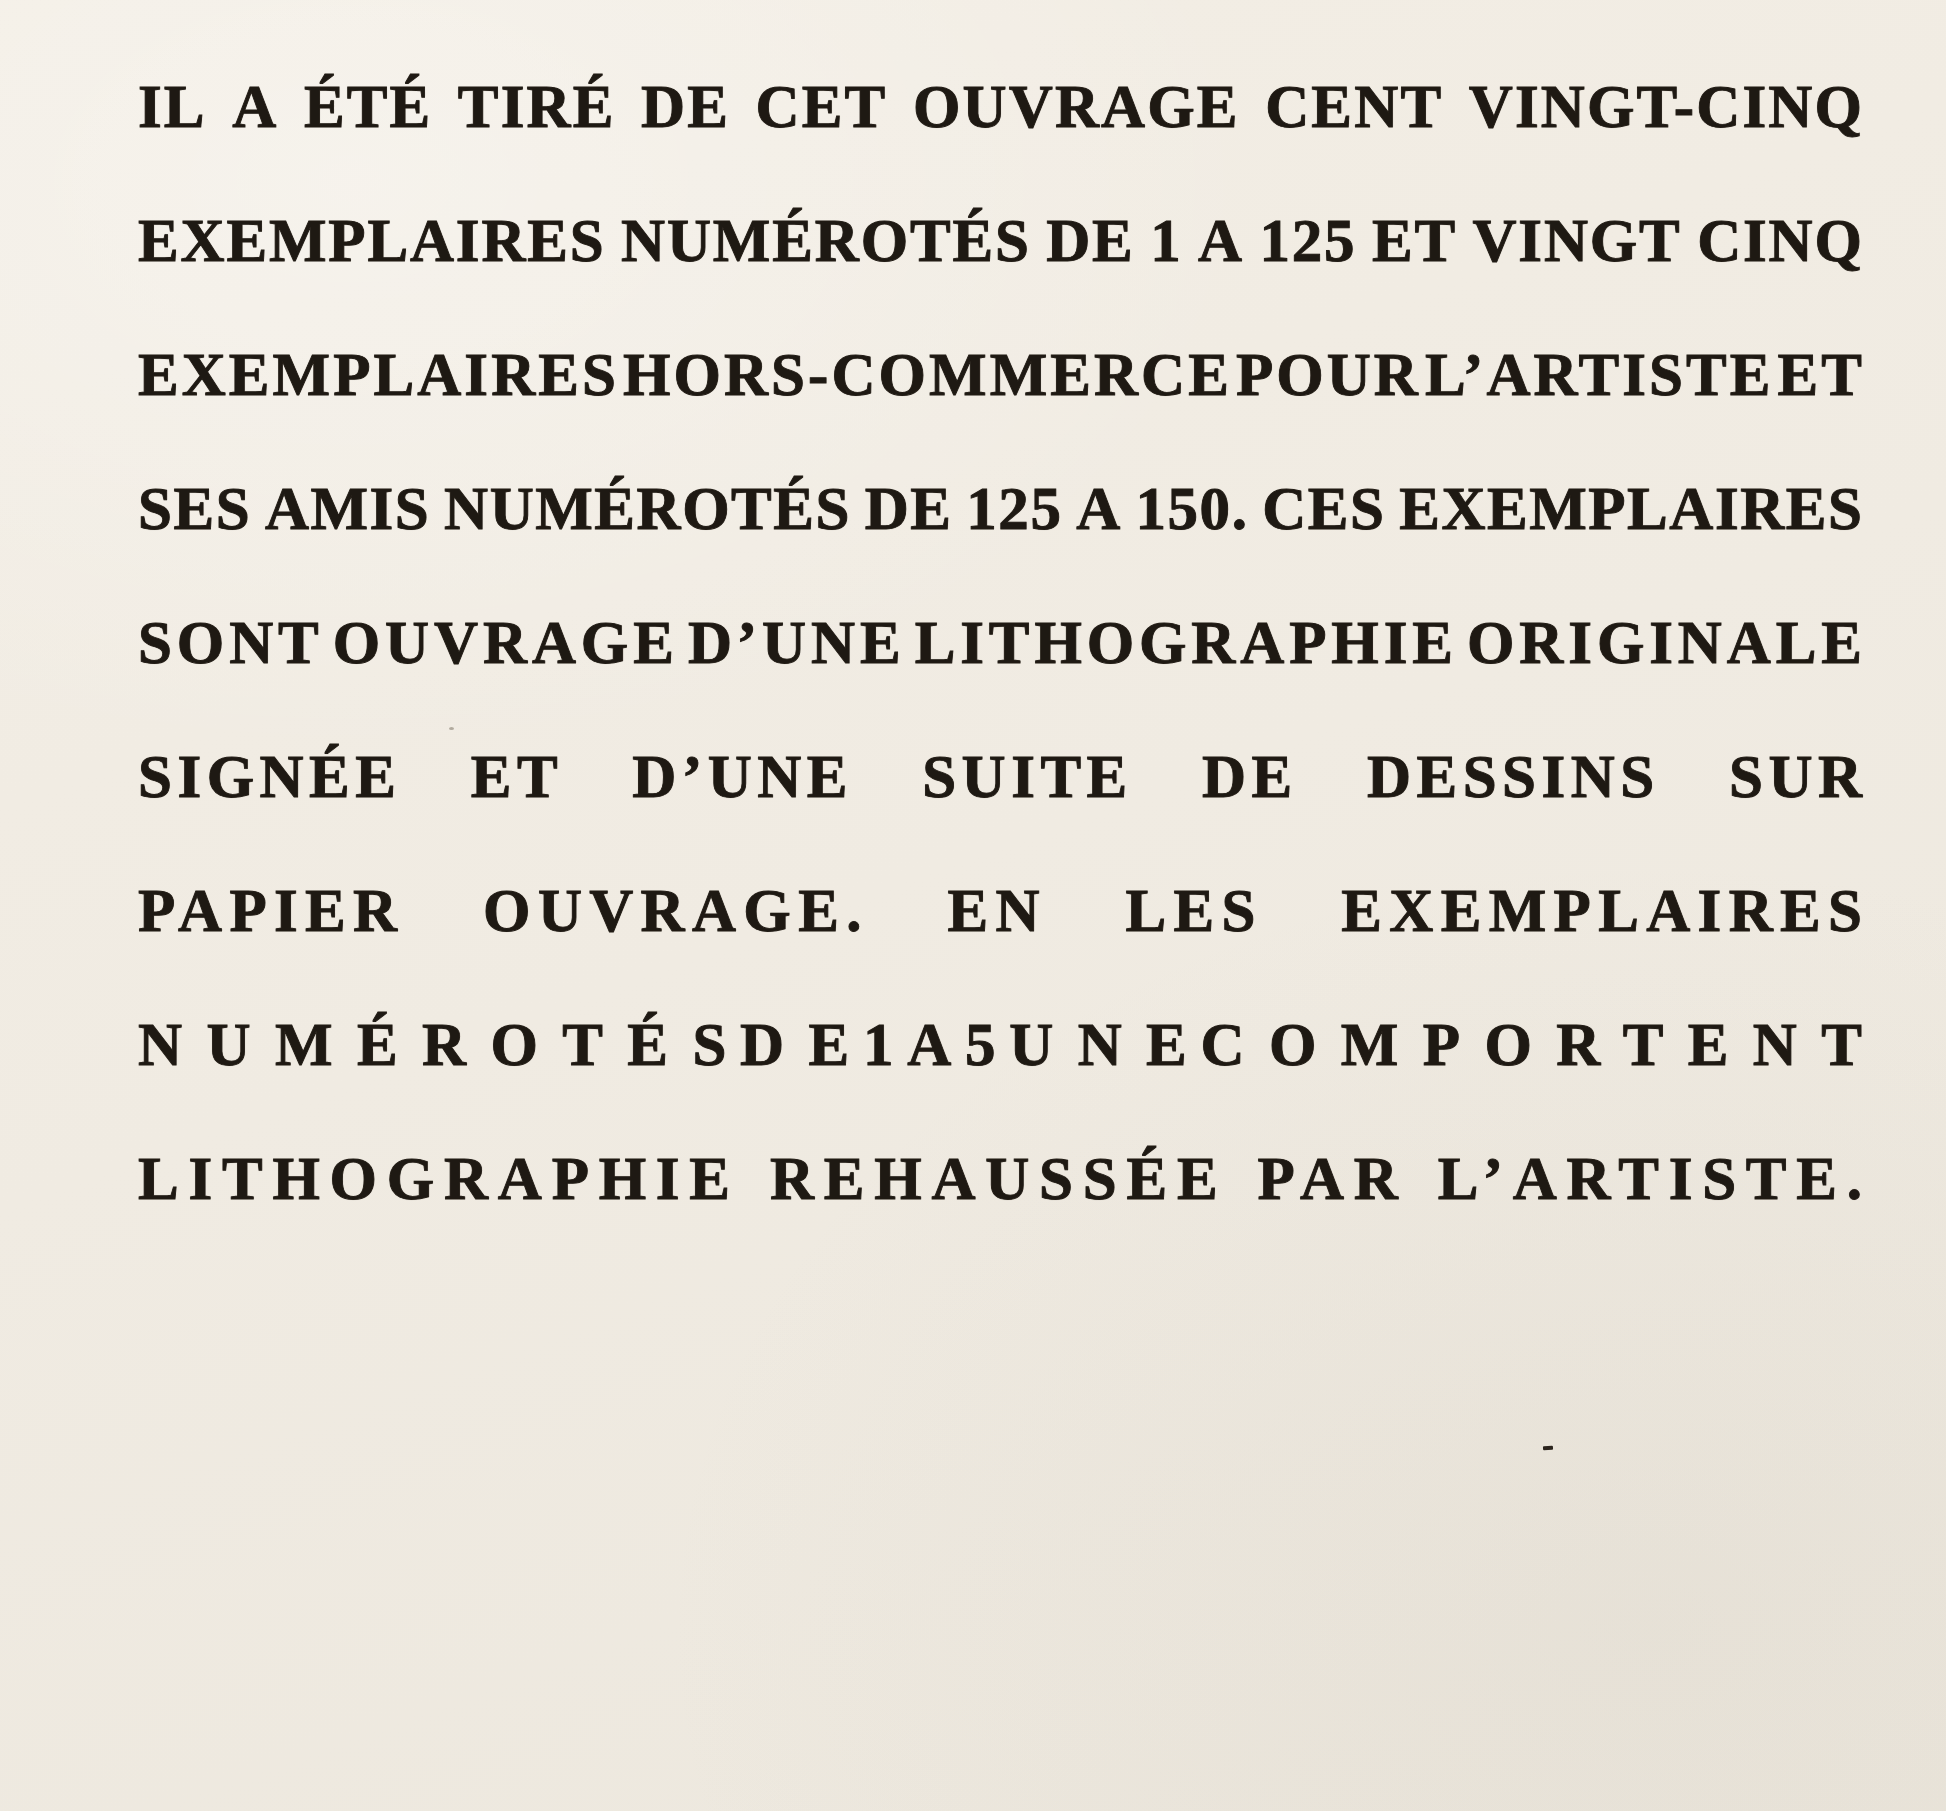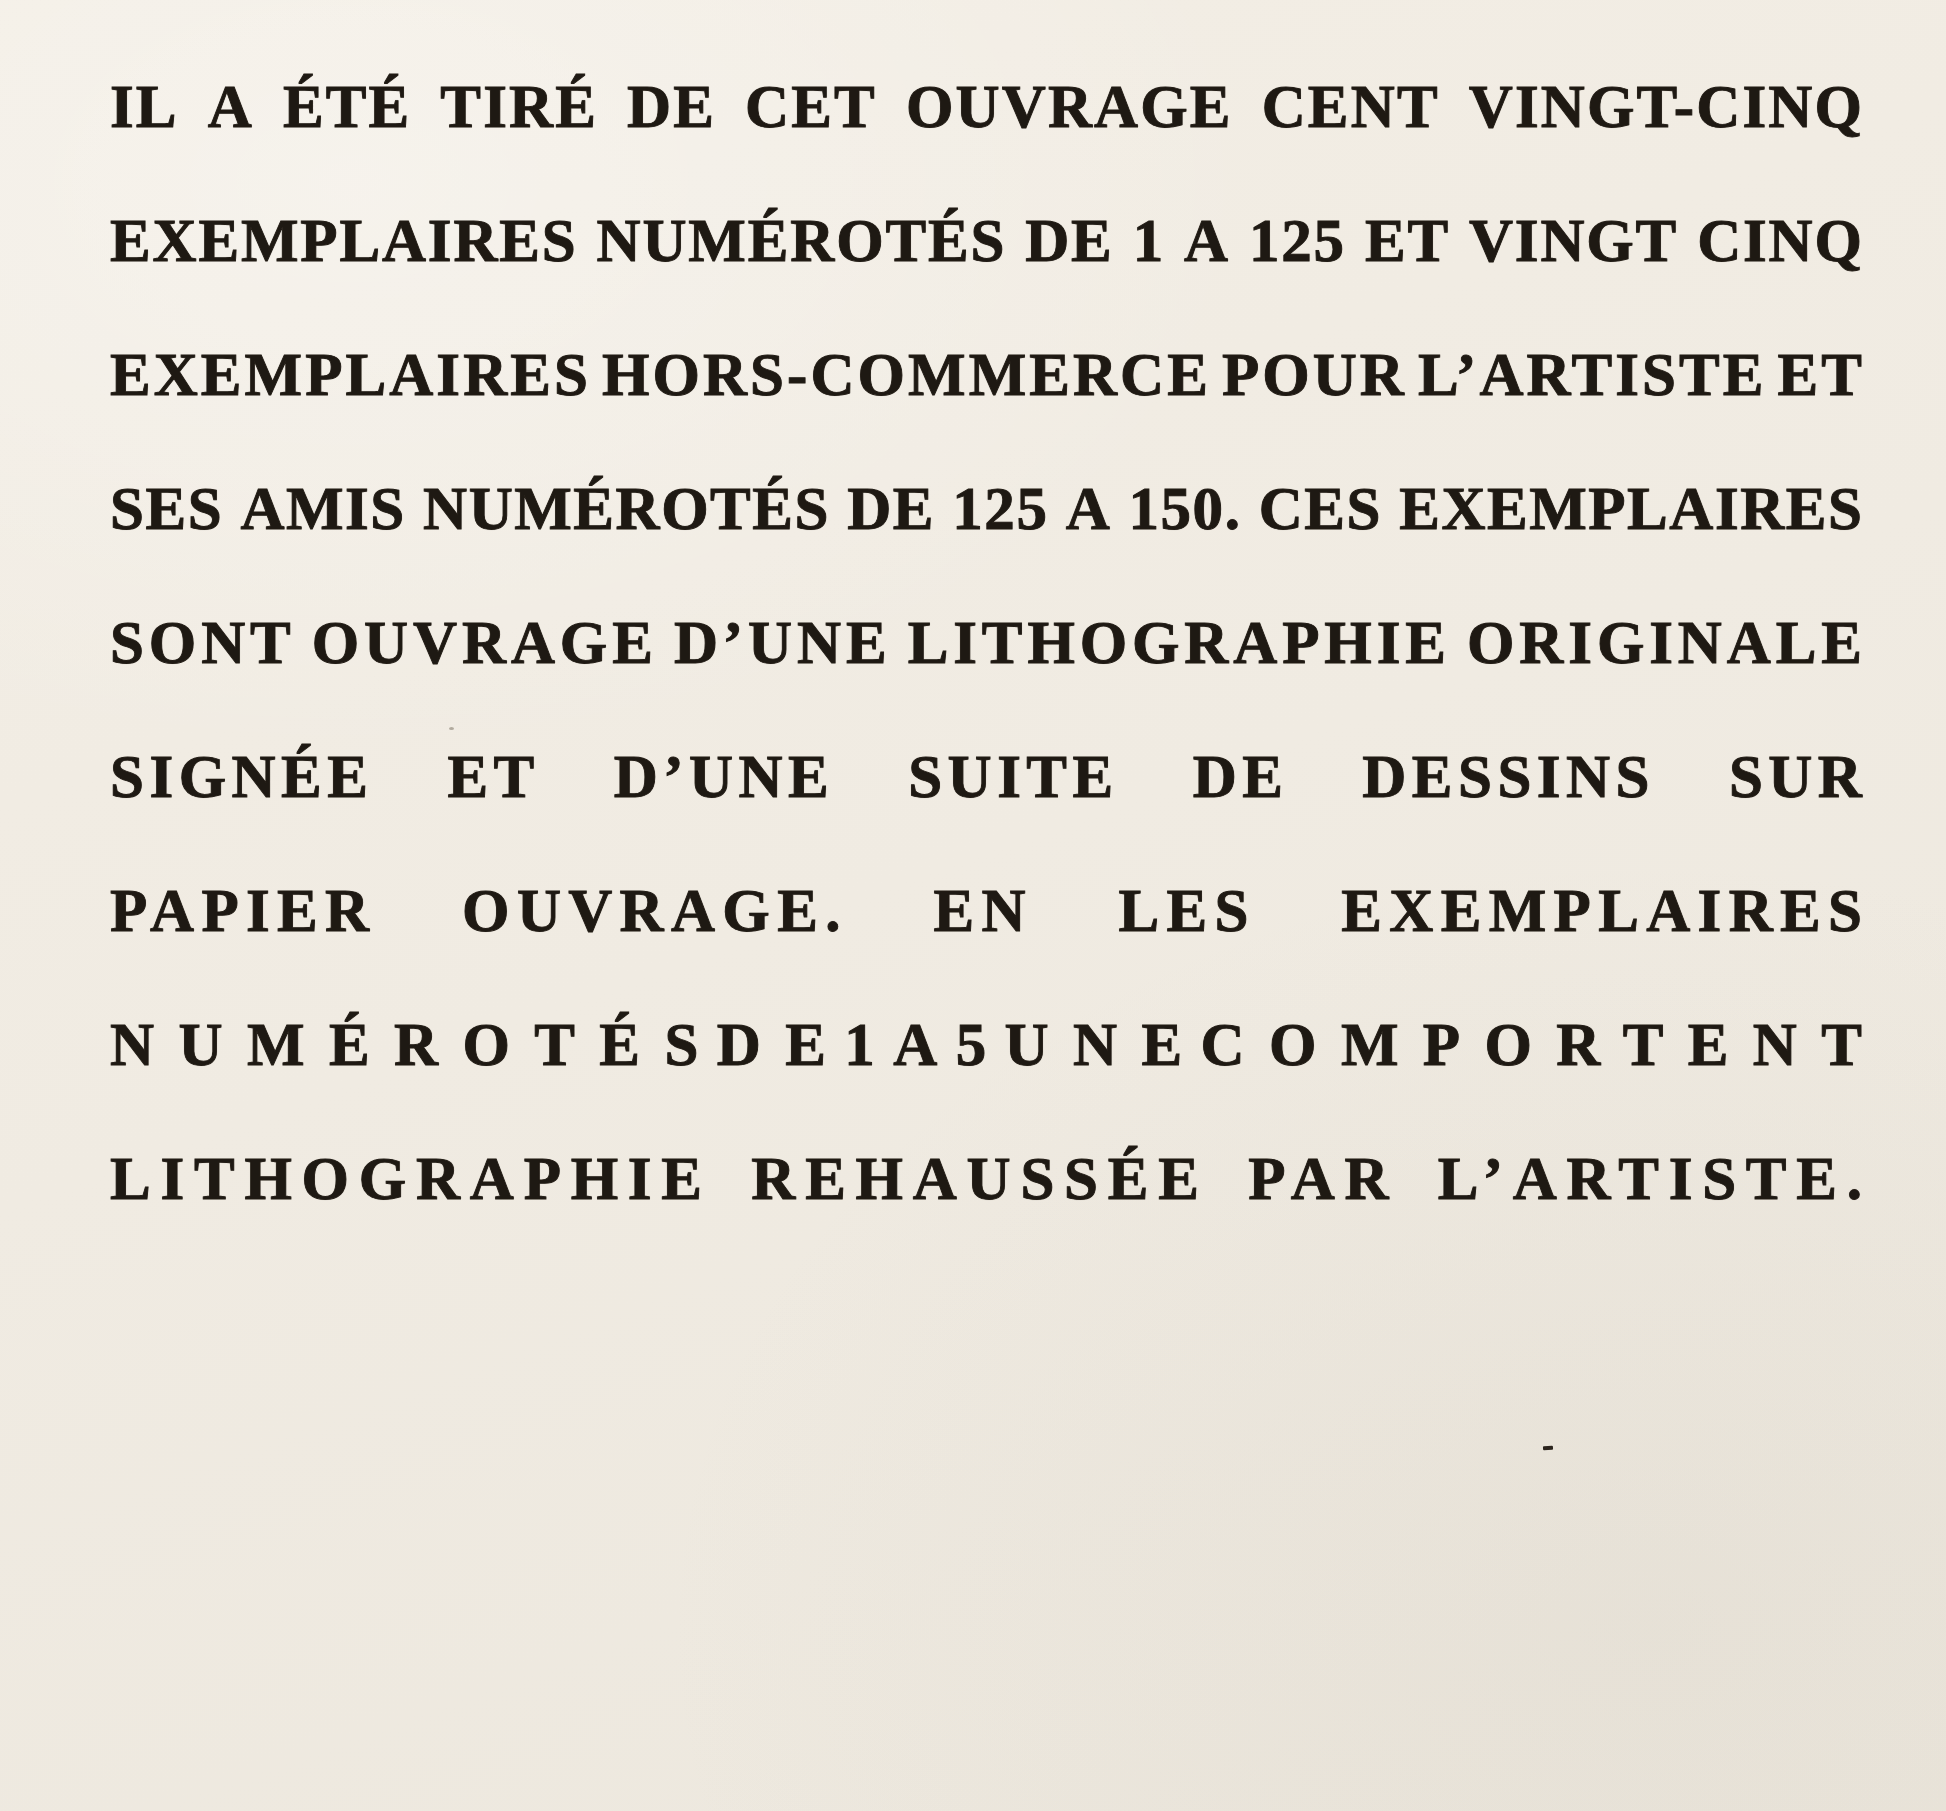--- a/index.html
+++ b/index.html
@@ -33,20 +33,21 @@
     display: flex;
     justify-content: space-between;
     align-items: center;
     height: 134px;
     font-size: 61px;
     font-weight: 700;
     color: #1e1913;
     letter-spacing: var(--ls);
     -webkit-text-stroke: 0.9px #231d16;
     text-shadow: 0 0 1px rgba(30, 24, 18, 0.55);
+    margin-left: 28px;
   }
 
   
   .line .word { margin-right: calc(var(--ls) * -1); }
 
   
   .line:nth-child(2) { --ls: 0.030em; }
   .line:nth-child(3) { --ls: 0.050em; }
   .line:nth-child(4) { --ls: 0.025em; }
   .line:nth-child(5) { --ls: 0.080em; }

